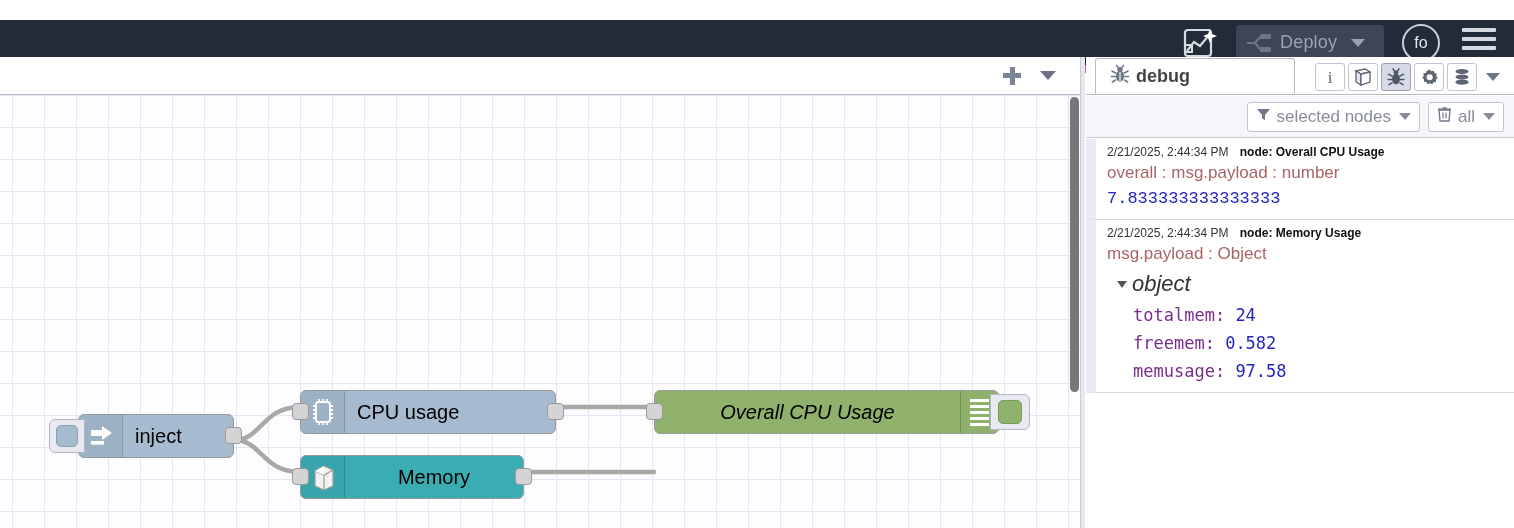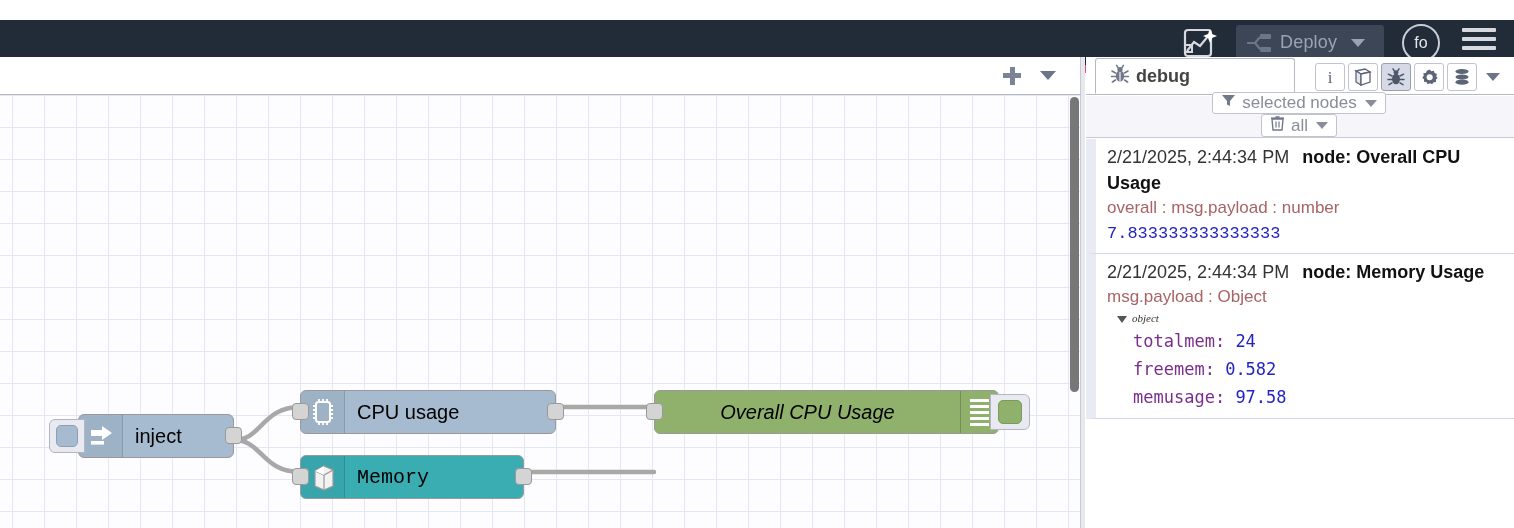--- a/index.html
+++ b/index.html
@@ -210,21 +210,20 @@
     width: 0; height: 0;
     border-left: 7px solid transparent; border-right: 7px solid transparent;
     border-top: 8px solid #6d7486;
   }
 
   #debug-toolbar {
     position: absolute; left: 0; top: 39px; width: 428px; height: 42px;
     background: #f6f6fa; border-bottom: 1px solid #c9c9d4;
     display: flex; align-items: center; justify-content: flex-end;
     padding-right: 10px;
-    flex-direction: column;
   }
   .dbg-ctl {
     height: 30px; border: 1px solid #c3c3cf; border-radius: 3px; background: #fff;
     display: flex; align-items: center; padding: 0 8px; margin-left: 8px;
     cursor: pointer; color: #888d99; font-size: 17px;
   }
   .dbg-ctl .cap { margin: 0 8px 0 6px; }
   .dbg-ctl .car {
     width: 0; height: 0;
     border-left: 6px solid transparent; border-right: 6px solid transparent;
@@ -234,30 +233,30 @@
   #debug-messages {
     position: absolute; left: 0; top: 82px; width: 428px; height: 389px;
     background: #fff; overflow: hidden;
   }
   .dbg-msg {
     background: #fff;
     border-bottom: 1px solid #d9d9e6;
     border-left: 10px solid #eaeaf4;
     padding: 5px 6px 7px 11px;
   }
-  .dbg-head { font-size: 18px; color: #111; line-height: 1.45; }
+  .dbg-head { font-size: 12px; color: #111; line-height: 1.45; }
   .dbg-head .ts { color: #333; }
   .dbg-head .nd { font-weight: bold; margin-left: 8px; }
   .dbg-topic { font-size: 17px; color: #a86464; line-height: 1.45; }
   .dbg-value {
     font-family: Liberation Mono, monospace;
     font-size: 17px; color: #2424c0; line-height: 1.5;
   }
   .obj-root {
-    font-family: Liberation Serif, serif; font-size: 11px;
+    font-family: Liberation Sans, sans-serif; font-size: 22px;
     color: #333; font-style: italic; line-height: 1.55; padding-left: 10px;
   }
   .obj-caret {
     display: inline-block; width: 0; height: 0; margin-right: 5px;
     border-left: 5px solid transparent; border-right: 5px solid transparent;
     border-top: 7px solid #555; vertical-align: middle; cursor: pointer;
   }
   .obj-row {
     font-family: "DejaVu Sans Mono", monospace; font-size: 17px;
     line-height: 1.65; padding-left: 26px;
@@ -354,21 +353,21 @@
 
     <div class="node" style="left:300px; top:360px; width:224px; background:#3aadb3;">
       <div class="node-icon-box">
         <svg width="30" height="30" viewBox="0 0 30 30">
           <path d="M7 9 L16 4 L25 8 L25 24 L16 28 L7 24 Z" fill="#f2f2f2" stroke="#9a9a9a" stroke-width="1.2"></path>
           <path d="M7 9 L16 13 L25 8" fill="none" stroke="#9a9a9a" stroke-width="1.2"></path>
           <path d="M16 13 L16 28" fill="none" stroke="#9a9a9a" stroke-width="1.2"></path>
           <path d="M7 9 L16 4 L16 13 Z" fill="#ffffff"></path>
         </svg>
       </div>
-      <div class="node-label" style="text-align:left;font-family:Liberation Mono, monospace;">Memory</div>
+      <div class="node-label" style="text-align:center;">Memory</div>
       <div class="port in"></div>
       <div class="port out"></div>
     </div>
 
     <div class="node" style="left:654px; top:295px; width:345px; background:#8fb16c;">
       <div class="node-label right italic">Overall CPU Usage</div>
       <div class="debug-stripes">
         <span></span>
           <span></span>
           <span></span>

